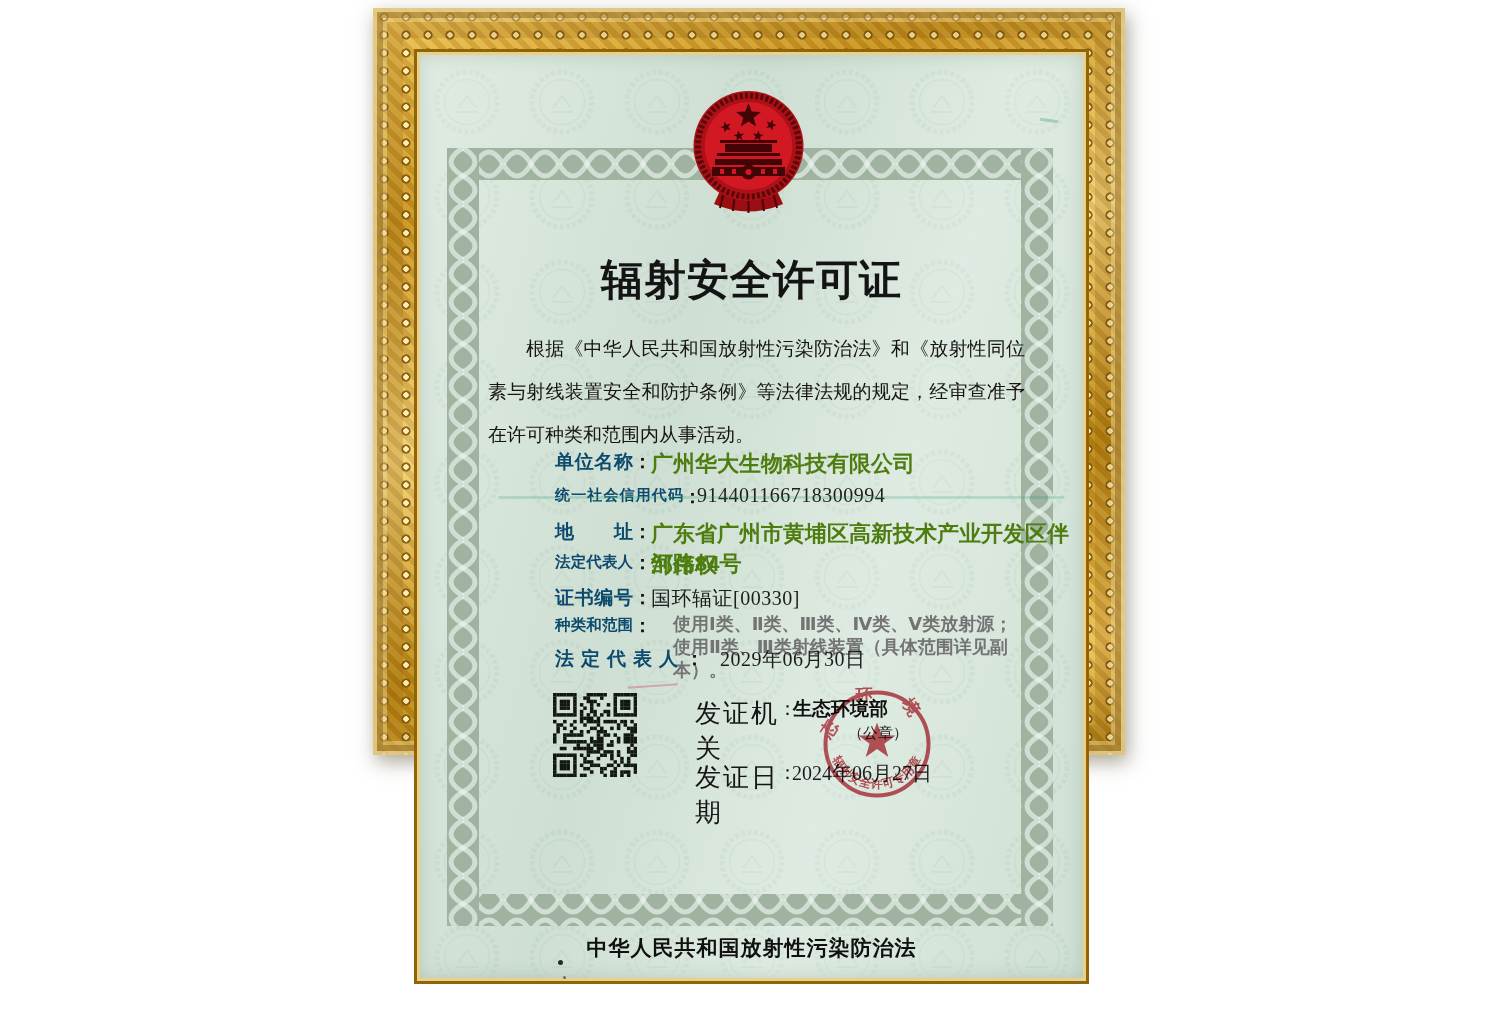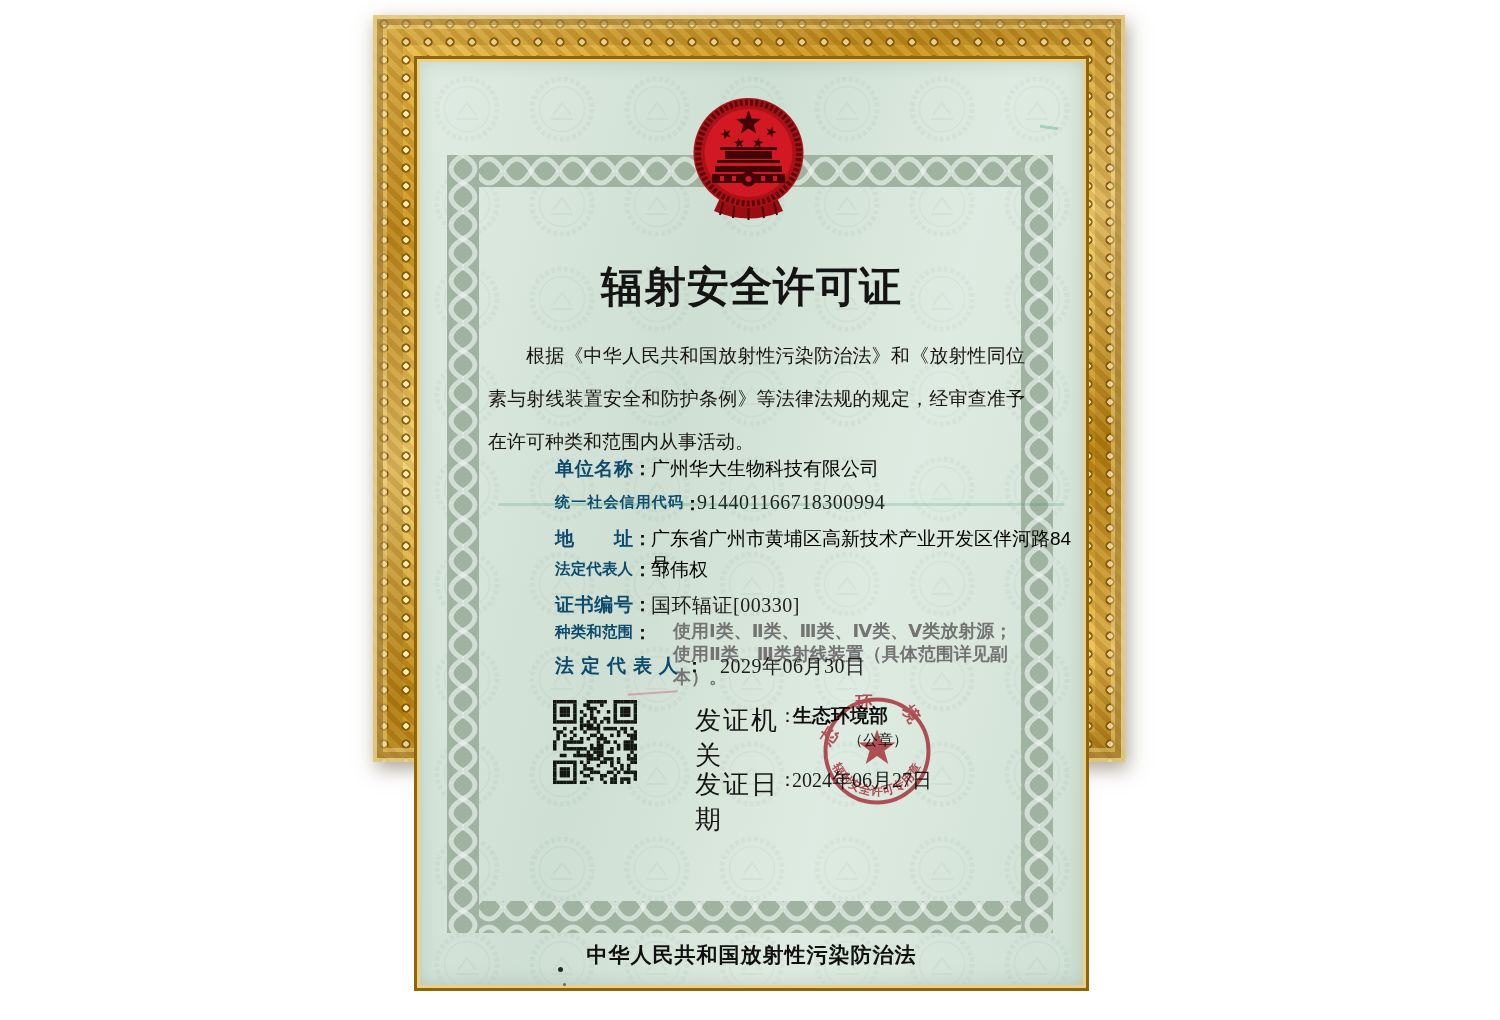--- a/index.html
+++ b/index.html
@@ -2,21 +2,21 @@
 <html><head>
 <meta charset="utf-8">
 <style>
   html,body{margin:0;padding:0;}
   body{
     width:1500px;height:1020px;position:relative;background:#ffffff;overflow:hidden;
     font-family:"Liberation Sans","DejaVu Sans",sans-serif;
   }
   
   .frame{
-    position:absolute;left:373px;top:15px;width:752px;height:747px;
+    position:absolute;left:373px;top:8px;width:752px;height:747px;
     background-color:#cf9a22;
     background-image:
       radial-gradient(circle 5px at 11px 9px, rgba(255,240,180,.95) 0 2.5px, rgba(122,80,6,.85) 3px 4.2px, rgba(122,80,6,0) 5px),
       repeating-linear-gradient(45deg, rgba(255,221,130,.14) 0 6px, rgba(128,84,8,.16) 6px 12px),
       linear-gradient(160deg,#f0c558 0%,#c6901c 22%,#f4d277 45%,#b8830f 68%,#eec157 88%,#a9770c 100%);
     background-size:22px 18px,auto,100% 100%;
     box-shadow:3px 7px 18px rgba(90,80,50,.5),
       inset 0 0 0 4px rgba(255,238,175,.6),
       inset 0 0 0 10px rgba(128,86,10,.42),
       inset 0 0 0 14px rgba(255,236,170,.38),
@@ -52,21 +52,21 @@
     font-weight:bold;font-size:19px;color:#0c4a6e;white-space:nowrap;overflow:visible;}
   .flabel.w5{font-size:15.5px;top:2px;}
   .flabel.w8{width:128px;font-size:15px;top:2px;}
   .flabel.wide4{width:123px;}
   .fcolon{left:78px;font-weight:bold;font-size:19px;color:#111;}
   .row-credit .fcolon{left:128px;}
   .row-valid .fcolon{left:130px;}
   .fvalue{left:96px;}
   .row-credit .fvalue{left:142px;}
   .row-valid .fvalue{left:165px;}
-  .v-bold{font-weight:normal;font-size:19px;color:#000000;top:1px;}
+  .v-bold{font-weight:bold;font-size:22px;color:#4d7c0f;top:1px;}
   .v-serif{font-family:"Liberation Serif","DejaVu Serif",serif;font-size:20px;color:#1c1c1c;letter-spacing:.5px;}
   .v-scope{font-weight:bold;font-size:18px;width:340px;line-height:23px;top:-1px;color:#737373;margin-left:22px;}
   .qr{left:133px;top:638px;}
   .irow{left:275px;height:26px;width:330px;}
   .irow > span{position:absolute;top:0;}
   .ilabel{left:0;width:82px;display:inline-block;text-align:justify;text-align-last:justify;
     font-family:"Liberation Serif","DejaVu Serif",serif;font-size:26px;color:#151515;}
   .icolon{left:83px;font-family:"Liberation Serif","DejaVu Serif",serif;font-size:19px;color:#151515;}
   .ivalue-bold{left:98px;font-weight:bold;font-size:19px;color:#0f0f0f;}
   .ivalue-serif{left:97px;font-family:"Liberation Serif","DejaVu Serif",serif;font-size:20px;color:#1c1c1c;}

